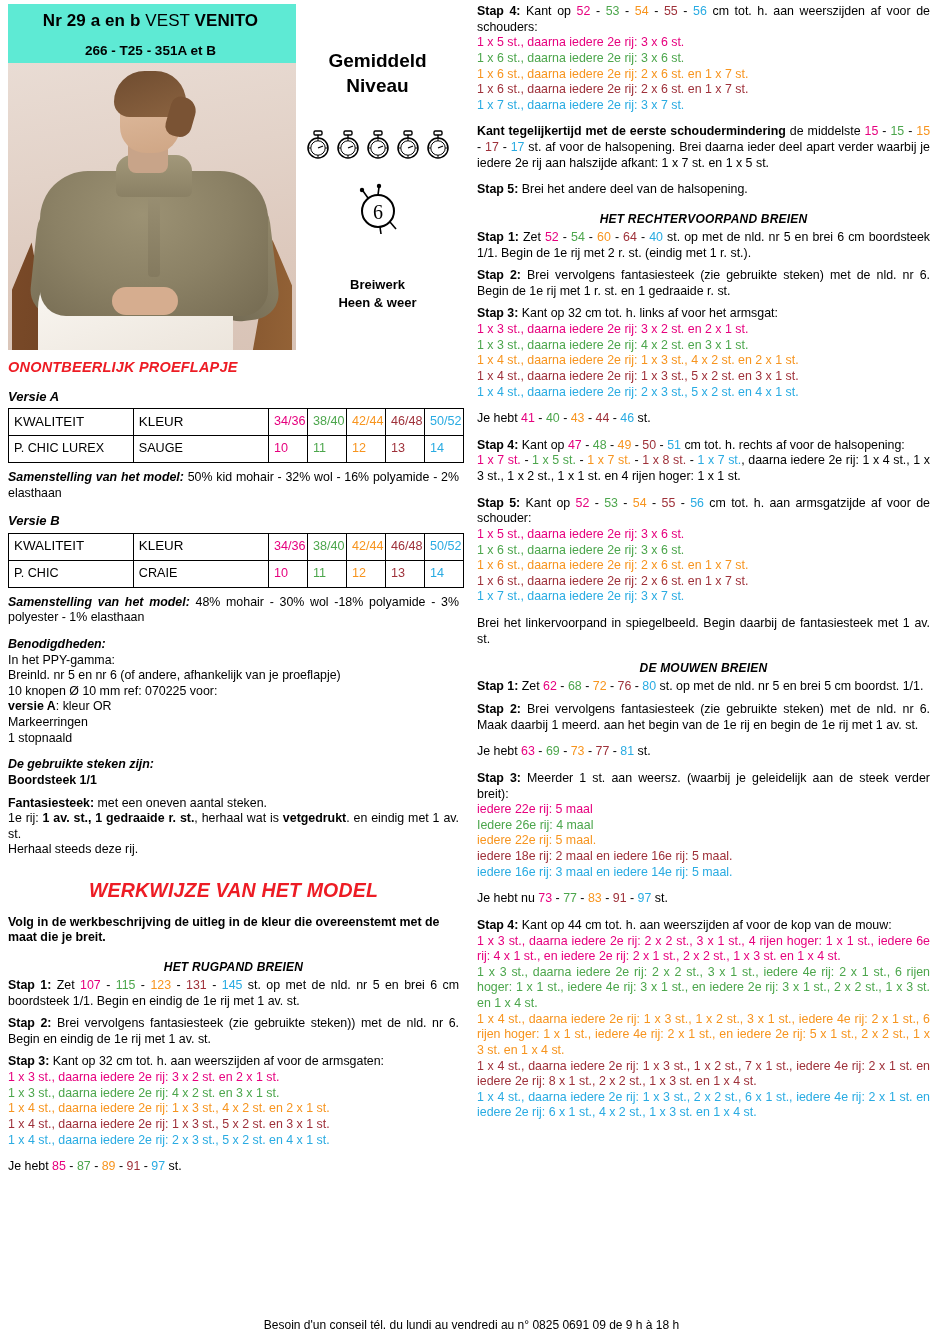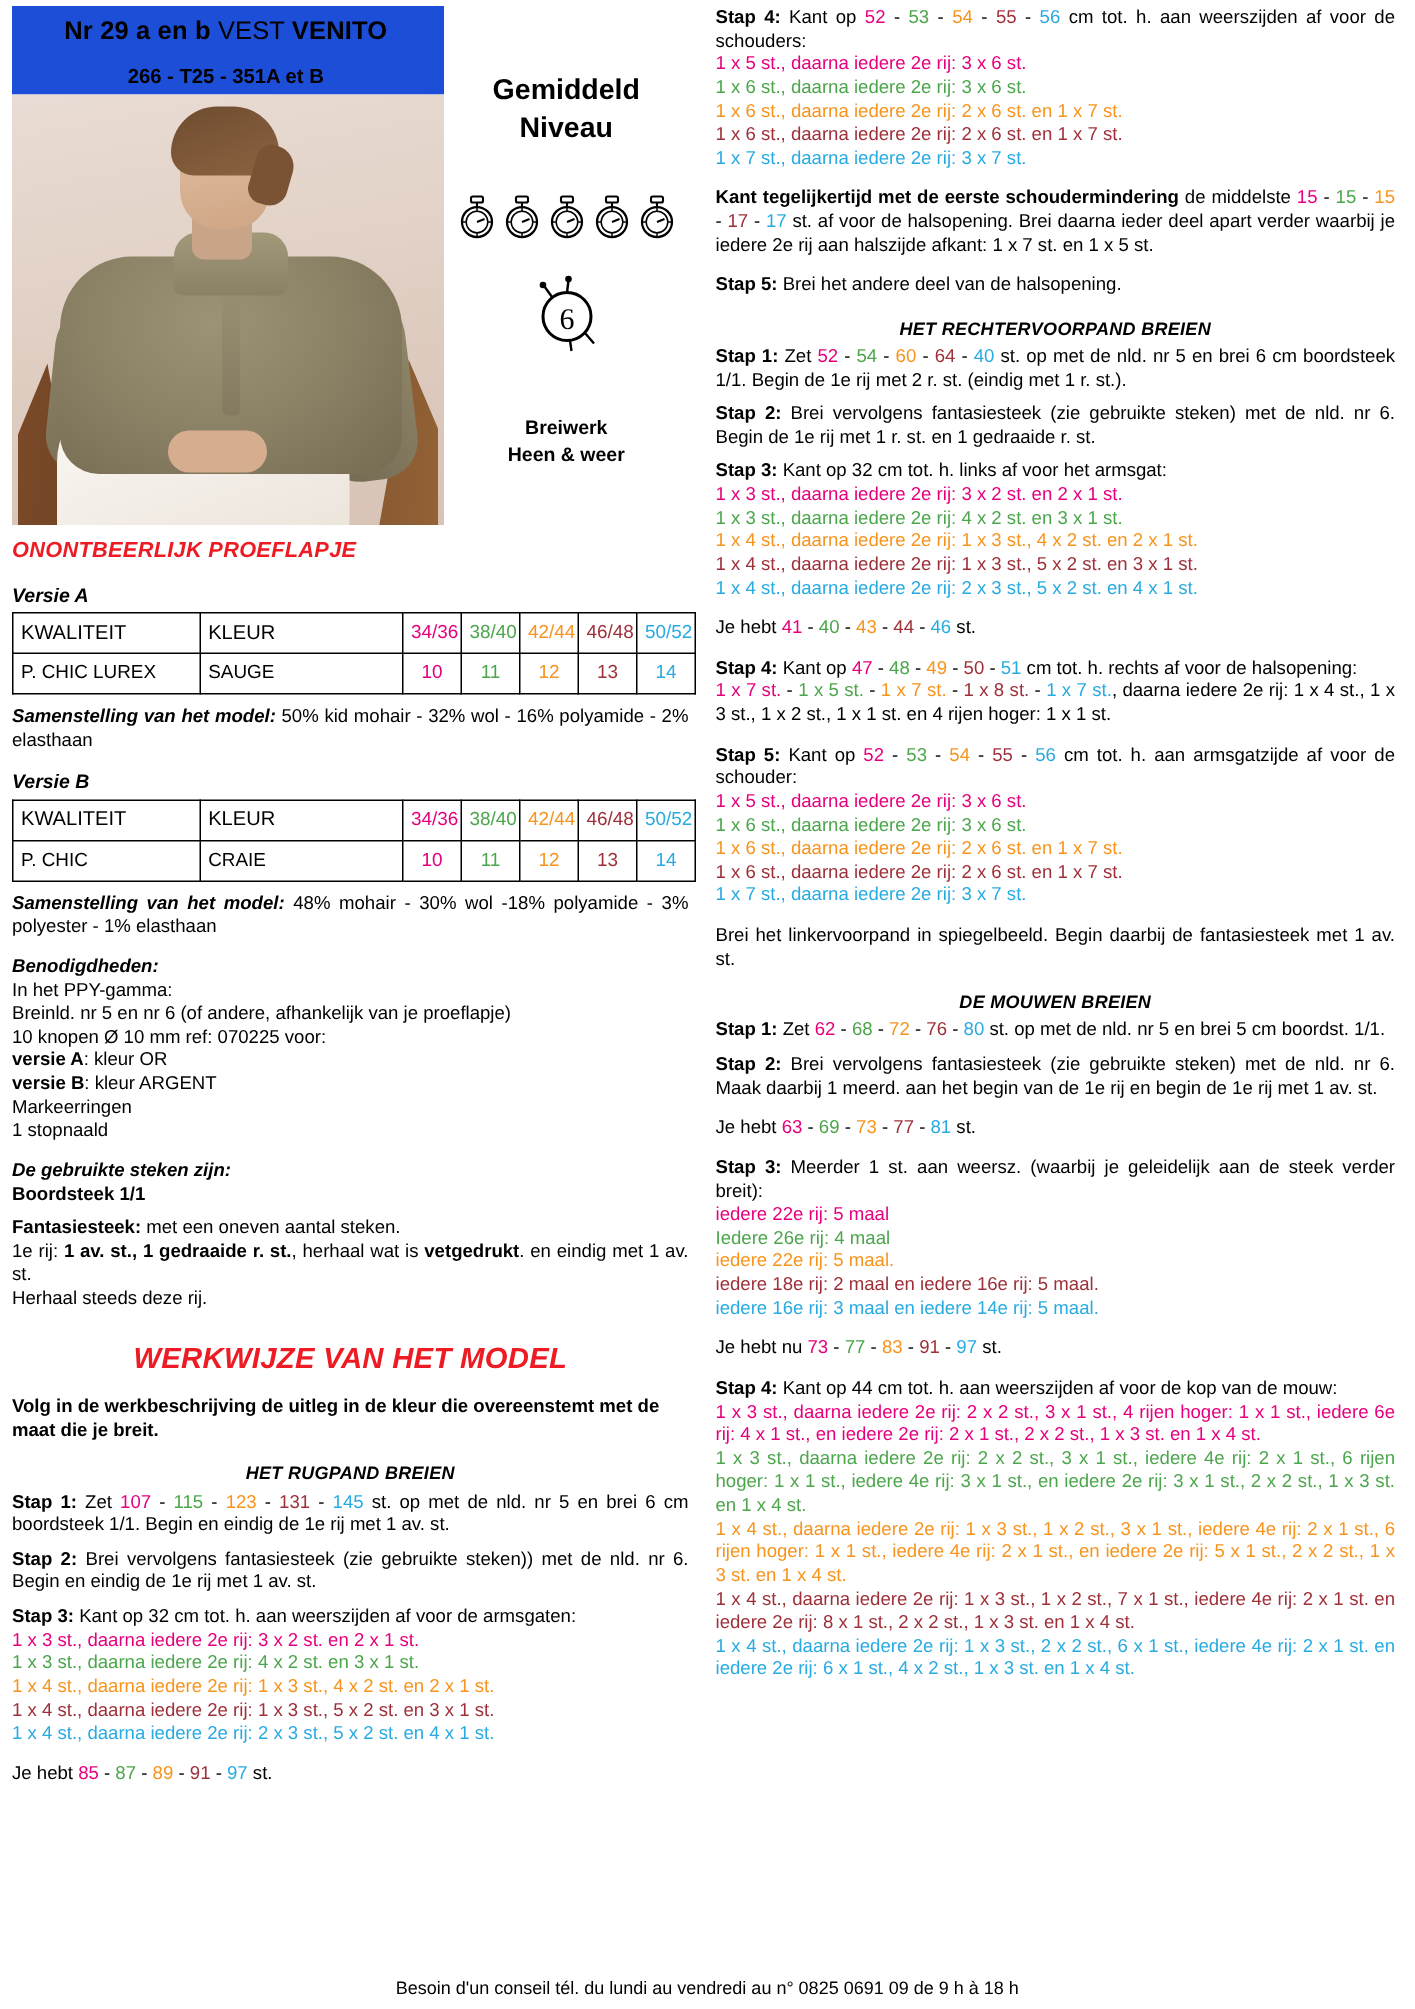--- a/index.html
+++ b/index.html
@@ -15,21 +15,21 @@
     overflow: hidden;
   }
   .page { display: flex; width: 943px; height: 1339px; padding: 4px 8px 0 8px; }
   .col { width: 461px; }
   .col.left { padding-right: 10px; }
   .col.right { padding-left: 8px; }
 
   
   .hdr-row { display: flex; }
   .photo-block { width: 288px; }
-  .banner { background:#1d4ed8; text-align:center; padding:6px 7px 4px 4px; }
+  .banner { background:#5eead4; text-align:center; padding:6px 7px 4px 4px; }
   .banner .t1 { font-size:17px; font-weight:bold; letter-spacing:.1px; }
   .banner .t1 .reg { font-weight:normal; }
   .banner .t2 { font-size:13.5px; font-weight:bold; margin-top:11px; }
   .photo { width:288px; height:287px; position:relative; overflow:hidden;
            background: linear-gradient(170deg,#e9dcd4 0%,#e3d3c9 35%,#ddc9bd 70%,#d8c3b6 100%); }
   .ph-chair { position:absolute; left:4px; bottom:0; width:280px; height:135px;
               background:linear-gradient(95deg,#7a4a28 0%,#6a3f22 40%,#936236 100%);
               clip-path: polygon(0% 55%, 7% 20%, 14% 100%, 86% 100%, 93% 18%, 100% 52%, 100% 100%, 0% 100%); }
   .ph-skirt { position:absolute; left:30px; bottom:0; width:195px; height:105px;
               background:linear-gradient(160deg,#fdfbf7,#ece5dc); border-radius:42% 30% 0 0/60% 40% 0 0; }
@@ -77,21 +77,21 @@
   .c4 { color:#9e3039; }  
   .c5 { color:#29abe2; }  
 
   
   .ver-lbl { font-style:italic; font-weight:bold; font-size:13px; margin:12px 0 3px 0; }
   table.size { border-collapse:collapse; width:456px; table-layout:fixed; }
   table.size td { border:1.6px solid #000; padding:4px 5px; font-size:12.6px; height:27px; }
   table.size td.th { font-weight:normal; font-size:13.4px; }
   table.size td.c-qual { width:96px; }
   table.size td.c-col  { width:104px; }
-  table.size td.sz     { width:30px; text-align:center; }
+  table.size td.sz     { width:30px; text-align:left; }
 
   
   .footer { position:absolute; left:0; bottom:6px; width:943px; text-align:center;
             font-size:12px; }
 </style>
 </head>
 <body>
 
 <div class="page">
 
@@ -257,21 +257,20 @@
       </table>
     <div class="sp-s"></div>
     <p class="just"><span class="ital-b">Samenstelling van het model:</span><span> 48% mohair - 30% wol -18% polyamide - 3% polyester - 1% elasthaan</span></p>
 
     <div class="sp"></div>
     <div class="ital-b">Benodigdheden:</div>
     <p>In het PPY-gamma:</p>
     <p>Breinld. nr 5 en nr 6 (of andere, afhankelijk van je proeflapje)</p>
     <p>10 knopen Ø 10 mm ref: 070225 voor:</p>
     <p><b>versie A</b><span>: kleur OR</span></p>
-    <p><b>versie B</b><span>: kleur ARGENT</span></p>
     <p>Markeerringen</p>
     <p>1 stopnaald</p>
 
     <div class="sp"></div>
     <div class="ital-b">De gebruikte steken zijn:</div>
     <p><b>Boordsteek 1/1</b></p>
     <div class="sp-s"></div>
     <p><b>Fantasiesteek:</b><span> met een oneven aantal steken.</span></p>
     <p class="just"><span>1e rij: </span><b>1 av. st., 1 gedraaide r. st.</b><span>, herhaal wat is </span><b>vetgedrukt</b><span>. en eindig met 1 av. st.</span></p>
     <p>Herhaal steeds deze rij.</p>

